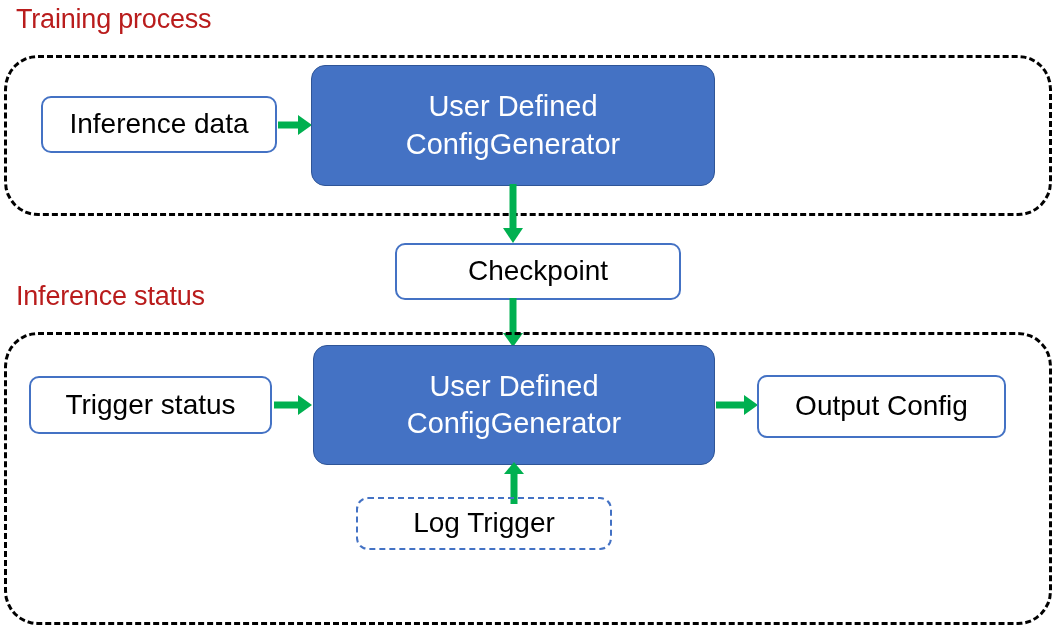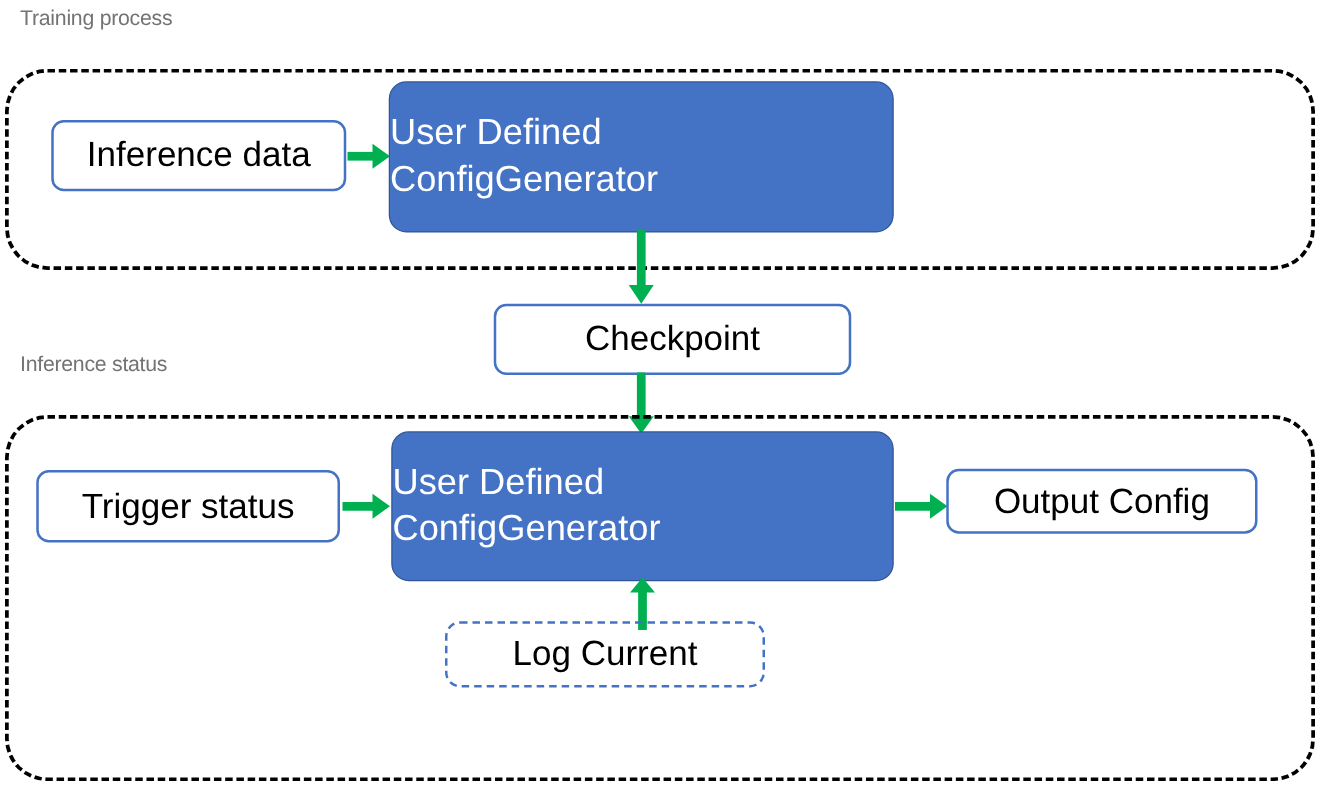--- a/index.html
+++ b/index.html
@@ -14,23 +14,23 @@
     position: relative;
     width: 1057px;
     height: 631px;
     background: #ffffff;
     overflow: hidden;
   }
 
   
   .section-caption {
     position: absolute;
-    font-size: 17px;
+    font-size: 27px;
     line-height: 1;
-    color: #737373;
+    color: #b91c1c;
     white-space: nowrap;
     letter-spacing: -0.2px;
   }
 
   
   .process-container {
     position: absolute;
     border: 3px dashed #000000;
     border-radius: 34px;
     box-sizing: border-box;
@@ -55,20 +55,21 @@
 
   
   .proc-box {
     position: absolute;
     box-sizing: border-box;
     border: 1px solid #2f5597;
     border-radius: 14px;
     background: #4472c4;
     display: flex;
     flex-direction: column;
+    align-items: center;
     justify-content: center;
     color: #ffffff;
     font-size: 29px;
     line-height: 1.28;
     white-space: nowrap;
   }
 
   
   .trigger-box {
     position: absolute;
@@ -154,29 +155,29 @@
     <span>ConfigGenerator</span>
   </div>
 
   <div class="arrow" style="left:716px; top:392px;">
     <svg width="44" height="26" viewBox="0 0 44 26">
       <line x1="0" y1="13" x2="30" y2="13" stroke="#00b050" stroke-width="7"></line>
       <polygon points="28,3 42,13 28,23" fill="#00b050"></polygon>
     </svg>
   </div>
 
-  <div class="node-box" style="left:757px; top:375px; width:249px; height:52px;">
+  <div class="node-box" style="left:757px; top:375px; width:249px; height:63px;">
     <span>Output Config</span>
   </div>
 
   <div class="arrow" style="left:501px; top:464px;">
     <svg width="26" height="42" viewBox="0 0 26 42">
       <line x1="13" y1="40" x2="13" y2="6" stroke="#00b050" stroke-width="7"></line>
       <polygon points="3,10 13,-2 23,10" fill="#00b050"></polygon>
     </svg>
   </div>
 
   <div class="trigger-box" style="left:356px; top:497px; width:256px; height:53px;">
-    <span>Log Current</span>
+    <span>Log Trigger</span>
   </div>
 
 
 </div>
 
 </body></html>

